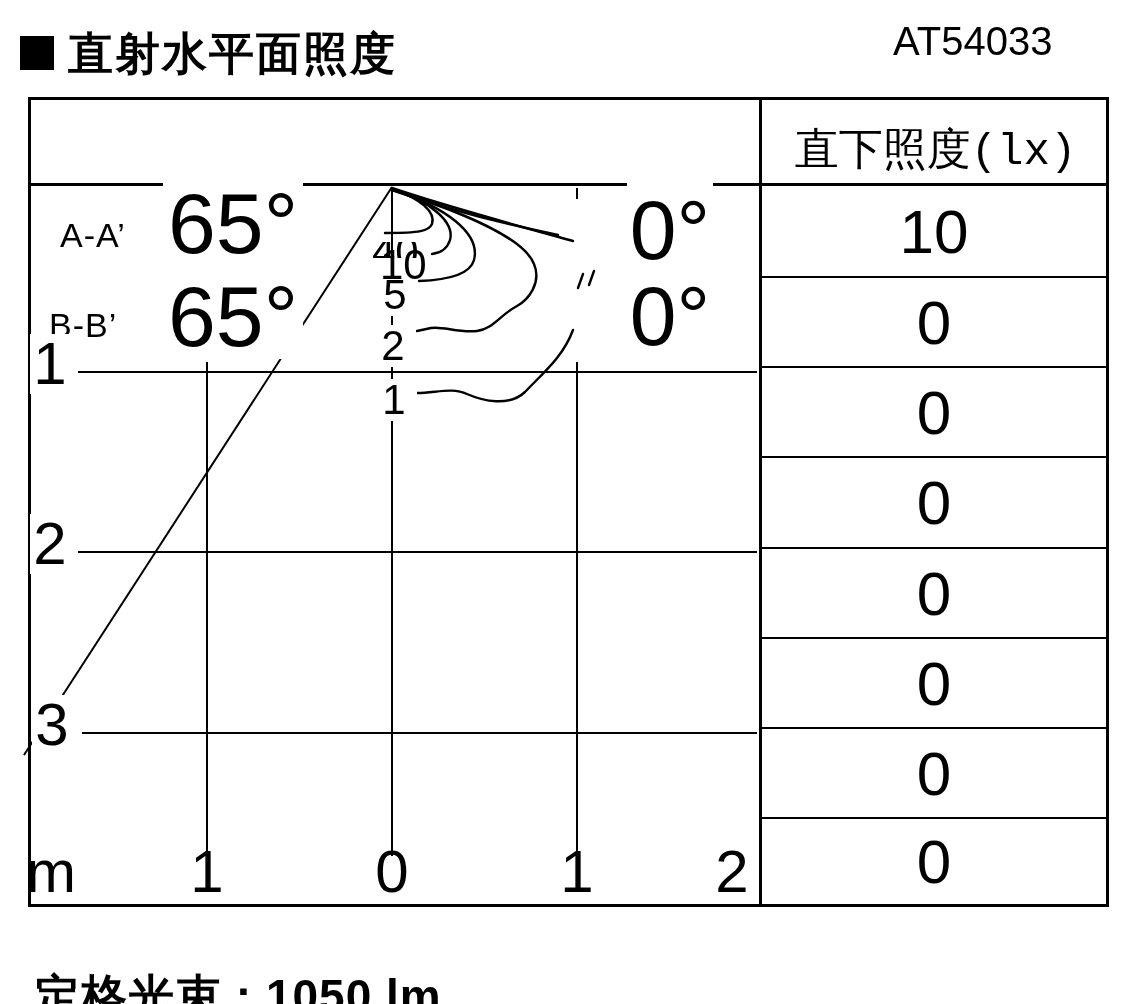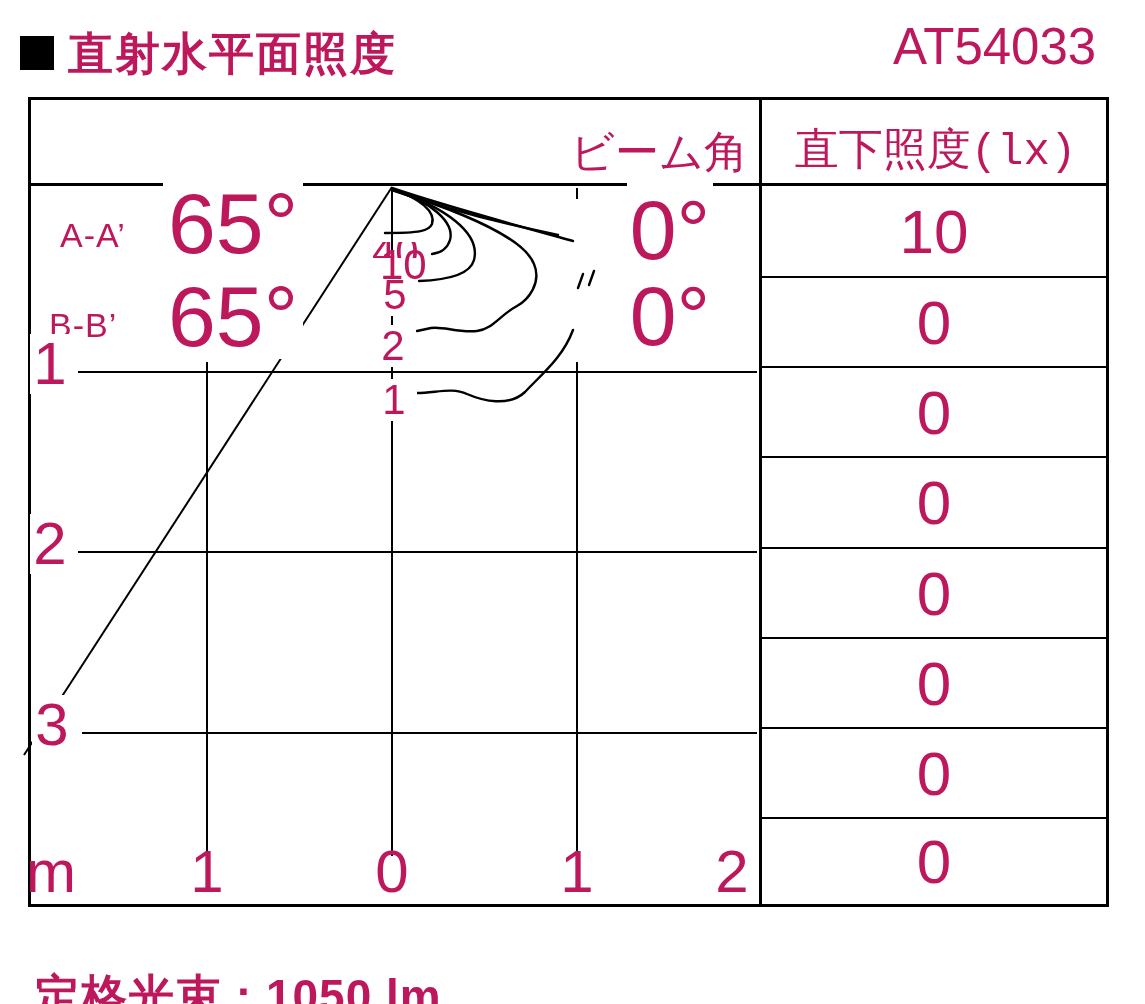--- a/index.html
+++ b/index.html
@@ -1,17 +1,17 @@
 <!DOCTYPE html>
 <html><head>
 <meta charset="utf-8">
 <style>
   html,body{margin:0;padding:0;background:#fff;}
   .page{position:relative;width:1145px;height:1004px;background:#ffffff;overflow:hidden;
-        font-family:"Liberation Sans","DejaVu Sans",sans-serif;color:#be185d;}
+        font-family:"Liberation Sans","DejaVu Sans",sans-serif;color:#000000;}
   .abs{position:absolute;}
   .lbl{position:absolute;line-height:1;white-space:nowrap;z-index:3;}
   .num{font-family:"Liberation Sans","DejaVu Sans",sans-serif;}
   .center{text-align:center;}
   .right{text-align:right;}
   .whitebg{background:#fff;}
   
   .frame{position:absolute;left:28px;top:97px;width:1081px;height:810px;
          border:3px solid #000;box-sizing:border-box;z-index:1;background:transparent;}
   .hline-header{position:absolute;left:31px;top:183px;width:1075px;height:3px;background:#000;z-index:1;}
@@ -22,34 +22,33 @@
   svg.overlay{position:absolute;left:0;top:0;z-index:2;pointer-events:none;}
   .clipwrap{position:absolute;overflow:hidden;z-index:3;}
 </style>
 </head>
 <body>
 
 <div class="page">
 
   <div class="abs" style="left:20px;top:36px;width:34px;height:34px;background:#000;"></div>
   <div class="lbl" style="left:68px;top:31px;font-size:45px;font-weight:bold;letter-spacing:2px;">直射水平面照度</div>
-  <div class="lbl num" style="left:893px;top:21px;font-size:51px;">AT54033</div>
+  <div class="lbl num" style="left:893px;top:21px;font-size:40px;">AT54033</div>
 
   <div class="frame"></div>
   <div class="hline-header"></div>
   <div class="vline-col"></div>
   <div class="rowdiv" style="top:276px;"></div>
   <div class="rowdiv" style="top:366px;"></div>
   <div class="rowdiv" style="top:456px;"></div>
   <div class="rowdiv" style="top:547px;"></div>
   <div class="rowdiv" style="top:637px;"></div>
   <div class="rowdiv" style="top:727px;"></div>
   <div class="rowdiv" style="top:817px;"></div>
 
-  <div class="lbl" style="left:570px;top:130px;font-size:44px;">ビーム角</div>
   <div class="lbl center" style="left:762px;top:130px;width:347px;font-size:44px;font-family:Liberation Mono, monospace;">直下照度(lx)</div>
 
   <div class="rowcell num" style="top:186px;height:90px;">10</div>
   <div class="rowcell num" style="top:278px;height:88px;">0</div>
   <div class="rowcell num" style="top:368px;height:88px;">0</div>
   <div class="rowcell num" style="top:458px;height:89px;">0</div>
   <div class="rowcell num" style="top:549px;height:88px;">0</div>
   <div class="rowcell num" style="top:639px;height:88px;">0</div>
   <div class="rowcell num" style="top:729px;height:88px;">0</div>
   <div class="rowcell num" style="top:819px;height:85px;">0</div>

